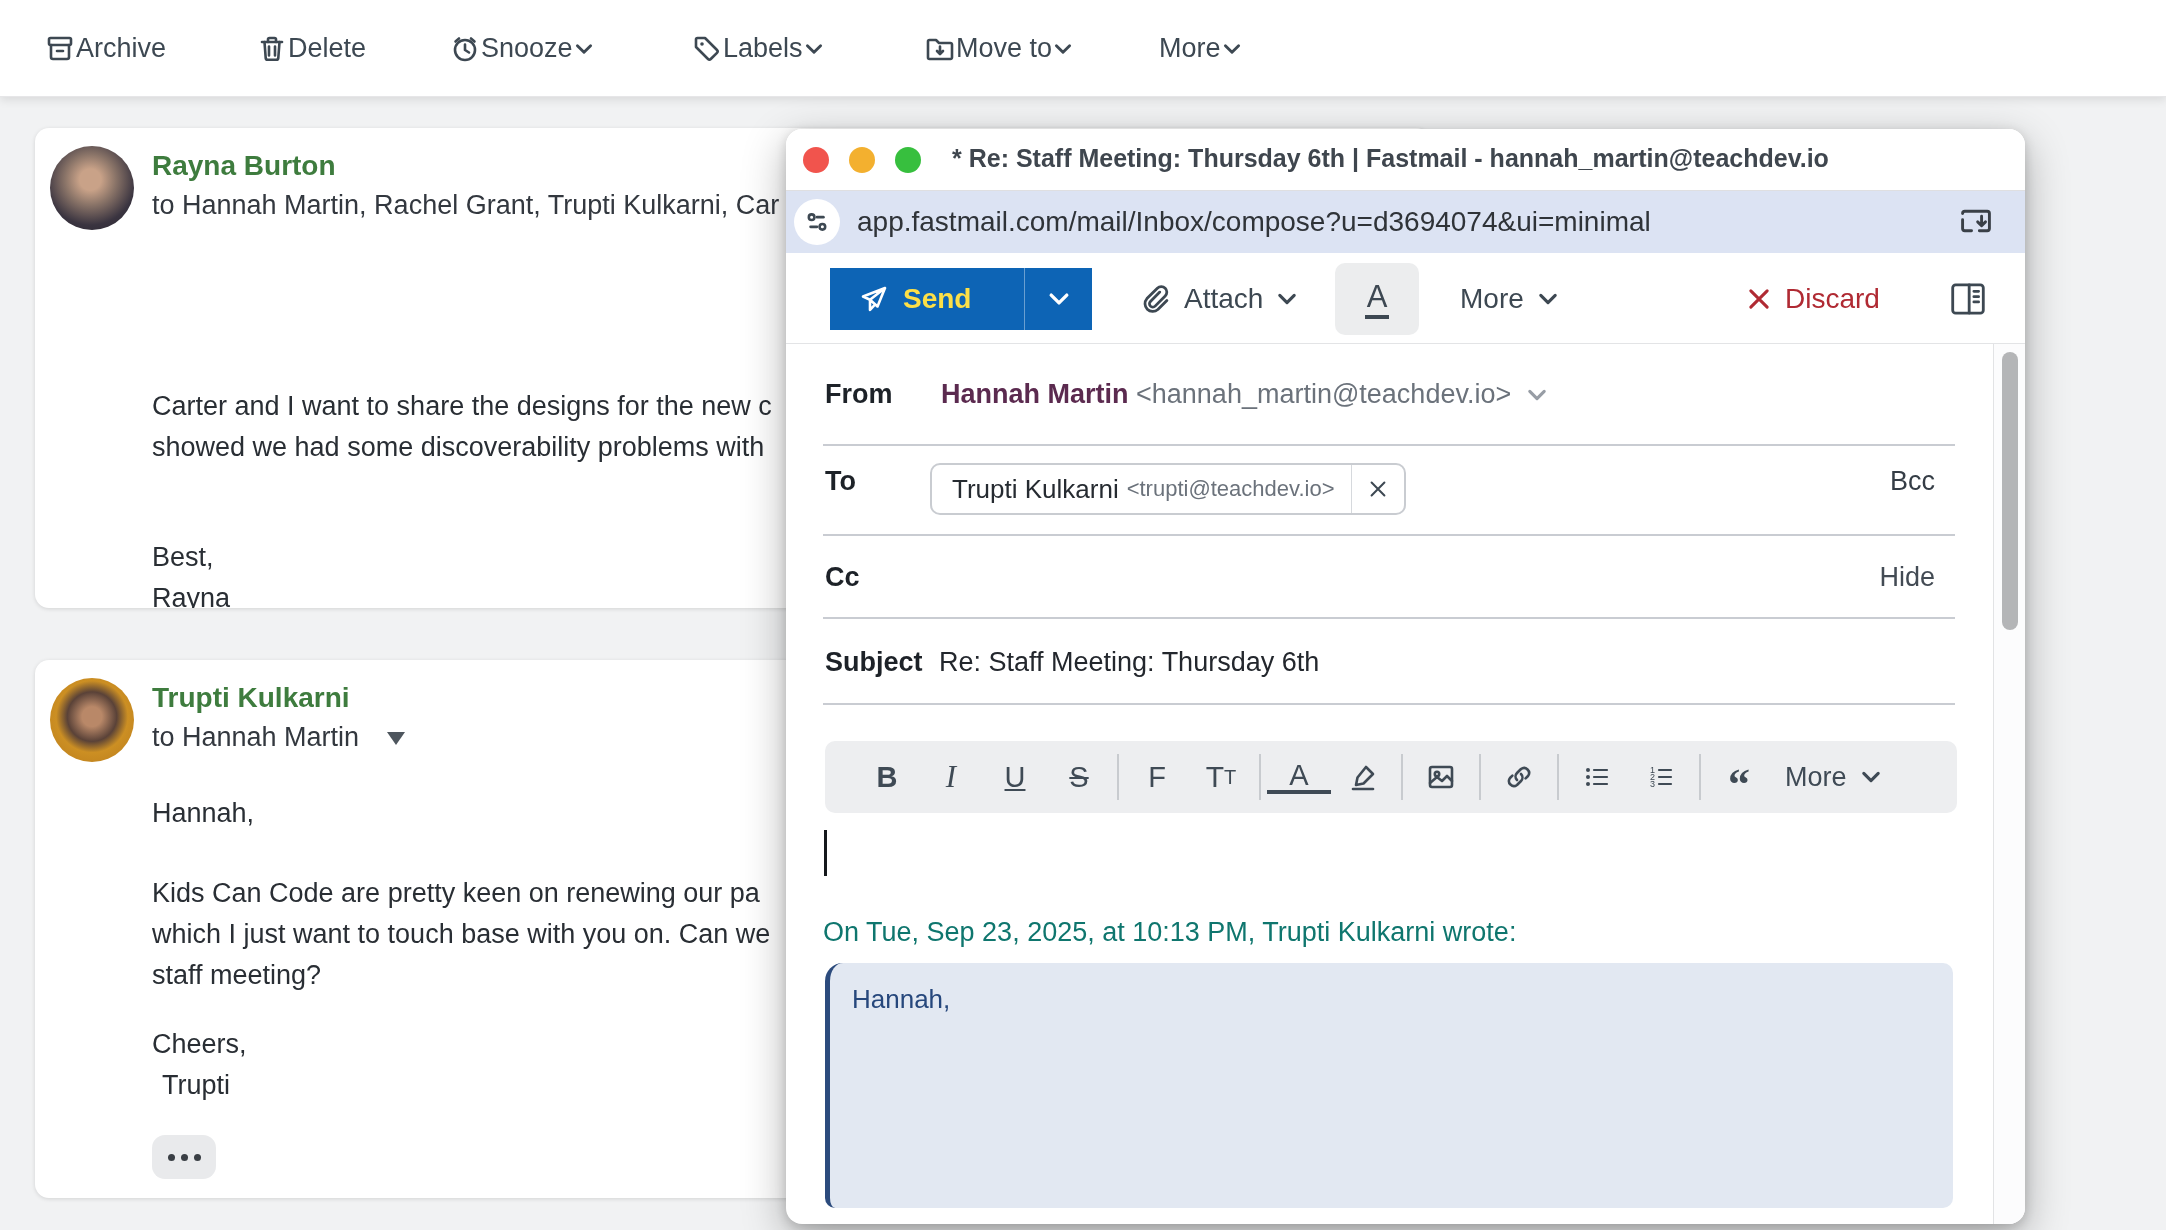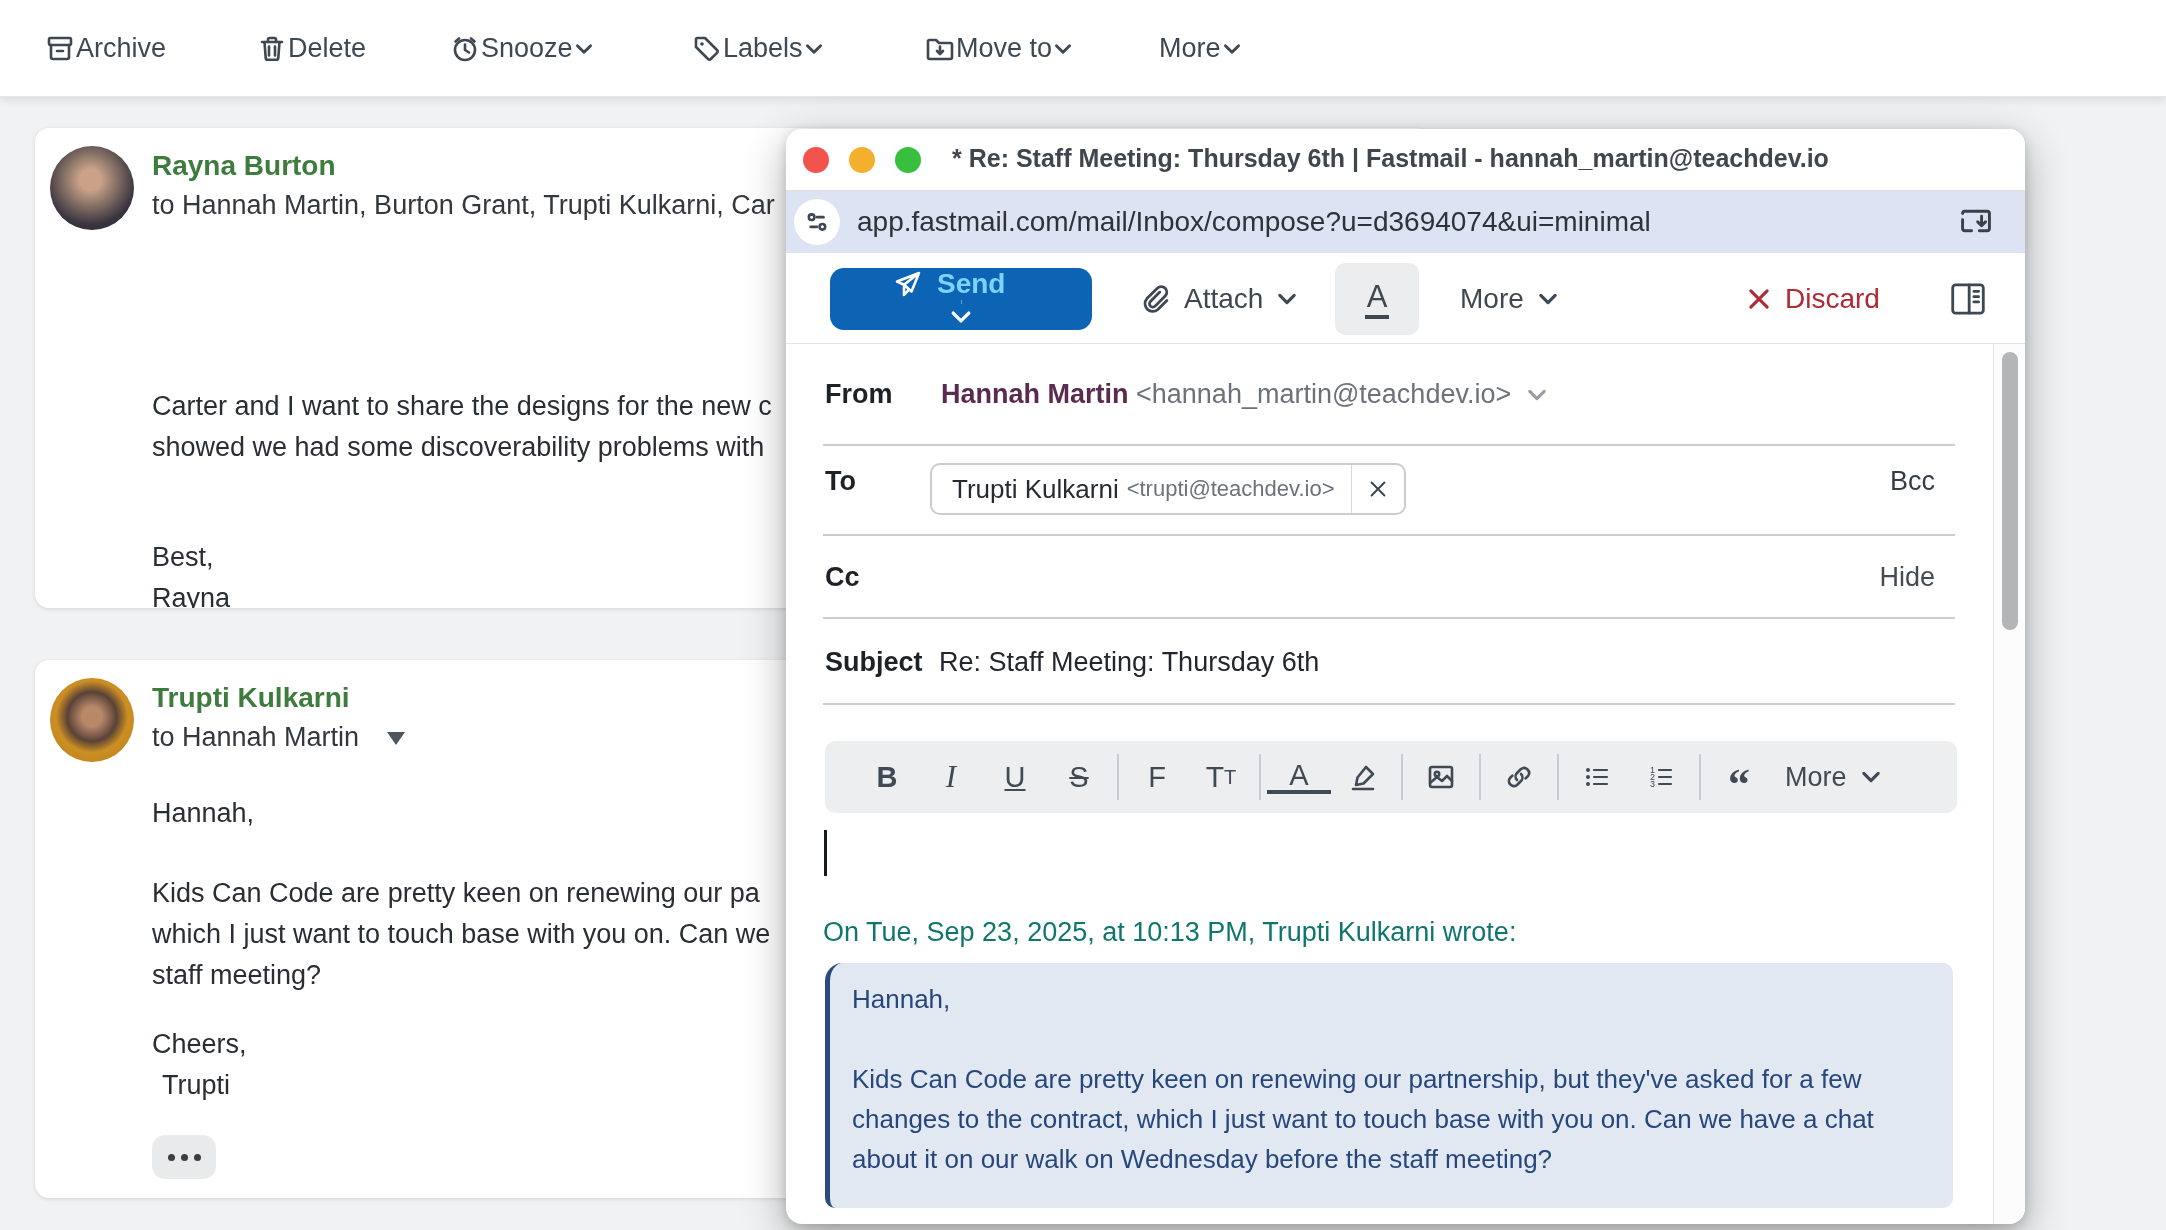--- a/index.html
+++ b/index.html
@@ -43,22 +43,22 @@
   .light.green { left:109px; background:#37bf3e; }
   .win-title { position:absolute; left:166px; top:15px; font-size:25px; font-weight:700; color:#3f464e; white-space:nowrap; }
 
   .urlbar { position:absolute; left:0; top:62px; width:100%; height:62px; background:#dce3f3; }
   .tune-circle { position:absolute; left:8px; top:8px; width:46px; height:46px; border-radius:50%; background:#fff;
                  display:flex; align-items:center; justify-content:center; }
   .url-text { position:absolute; left:71px; top:15px; font-size:28px; color:#2f3338; white-space:nowrap; }
   .install-ic { position:absolute; right:30px; top:13px; }
 
   .ctoolbar { position:absolute; left:0; top:124px; width:100%; height:91px; background:#fff; border-bottom:1px solid #e3e4e6; }
-  .send-btn { position:absolute; left:44px; top:15px; width:262px; height:62px; background:#0d64b5; border-radius:14px;
-              display:flex; align-items:center; color:#7dd3fc; cursor:pointer;flex-direction:column; }
+  .send-btn { position:absolute; left:44px; top:15px; width:262px; height:62px; background:#0d64b5; border-radius:0;
+              display:flex; align-items:center; color:#fde047; cursor:pointer; }
   .send-main { display:flex; align-items:center; gap:13px; padding-left:28px; width:194px; }
   .send-label { font-size:28px; font-weight:700; }
   .send-sep { width:1px; height:62px; background:rgba(255,255,255,.38); }
   .send-caret { flex:1; display:flex; align-items:center; justify-content:center; }
   .tb-group { position:absolute; top:0; height:91px; display:flex; align-items:center; gap:12px;
               font-size:28px; color:#3d4852; cursor:pointer; }
   .tb-attach { left:352px; }
   .a-btn { position:absolute; left:549px; top:10px; width:84px; height:72px; background:#ecedee; border-radius:10px;
            display:flex; align-items:center; justify-content:center; cursor:pointer; }
   .a-glyph { font-size:31px; font-weight:500; color:#3d4852; border-bottom:4px solid #3d4852; padding:0 2px 1px; line-height:34px; }
@@ -238,21 +238,21 @@
     <span>More</span>
     <svg class="ic chev" width="22" height="22">
         <use href="#i-chevron"></use>
       </svg>
   </div>
 </header>
 
 <article class="card card1">
   <div class="avatar rayna"></div>
   <div class="msg-sender">Rayna Burton</div>
-  <div class="msg-to">to Hannah Martin, Burton Grant, Trupti Kulkarni, Car</div>
+  <div class="msg-to">to Hannah Martin, Rachel Grant, Trupti Kulkarni, Car</div>
   <div class="msg-line" style="top:258px">Carter and I want to share the designs for the new c</div>
   <div class="msg-line" style="top:299px">showed we had some discoverability problems with</div>
   <div class="msg-line" style="top:409px">Best,</div>
   <div class="msg-line" style="top:450px">Rayna</div>
 
 </article>
 
 <article class="card card2">
   <div class="avatar trupti"></div>
   <div class="msg-sender">Trupti Kulkarni</div>
@@ -421,19 +421,18 @@
         </svg>
     </span>
   </div>
 
   <div class="caret"></div>
 
   <div class="attribution">On Tue, Sep 23, 2025, at 10:13 PM, Trupti Kulkarni wrote:</div>
 
   <blockquote class="quote">
     <div class="q-greet">Hannah,</div>
-    <div>Kids Can Code are pretty keen on renewing our partnership, but they've asked for a few changes to the contract, which I just want to touch base with you on. Can we have a chat about it on our walk on Wednesday before the staff meeting?</div>
   </blockquote>
 
   <div class="scroll-gutter">
     <div class="scroll-thumb"></div>
   </div>
 </section>
 
 </body></html>

